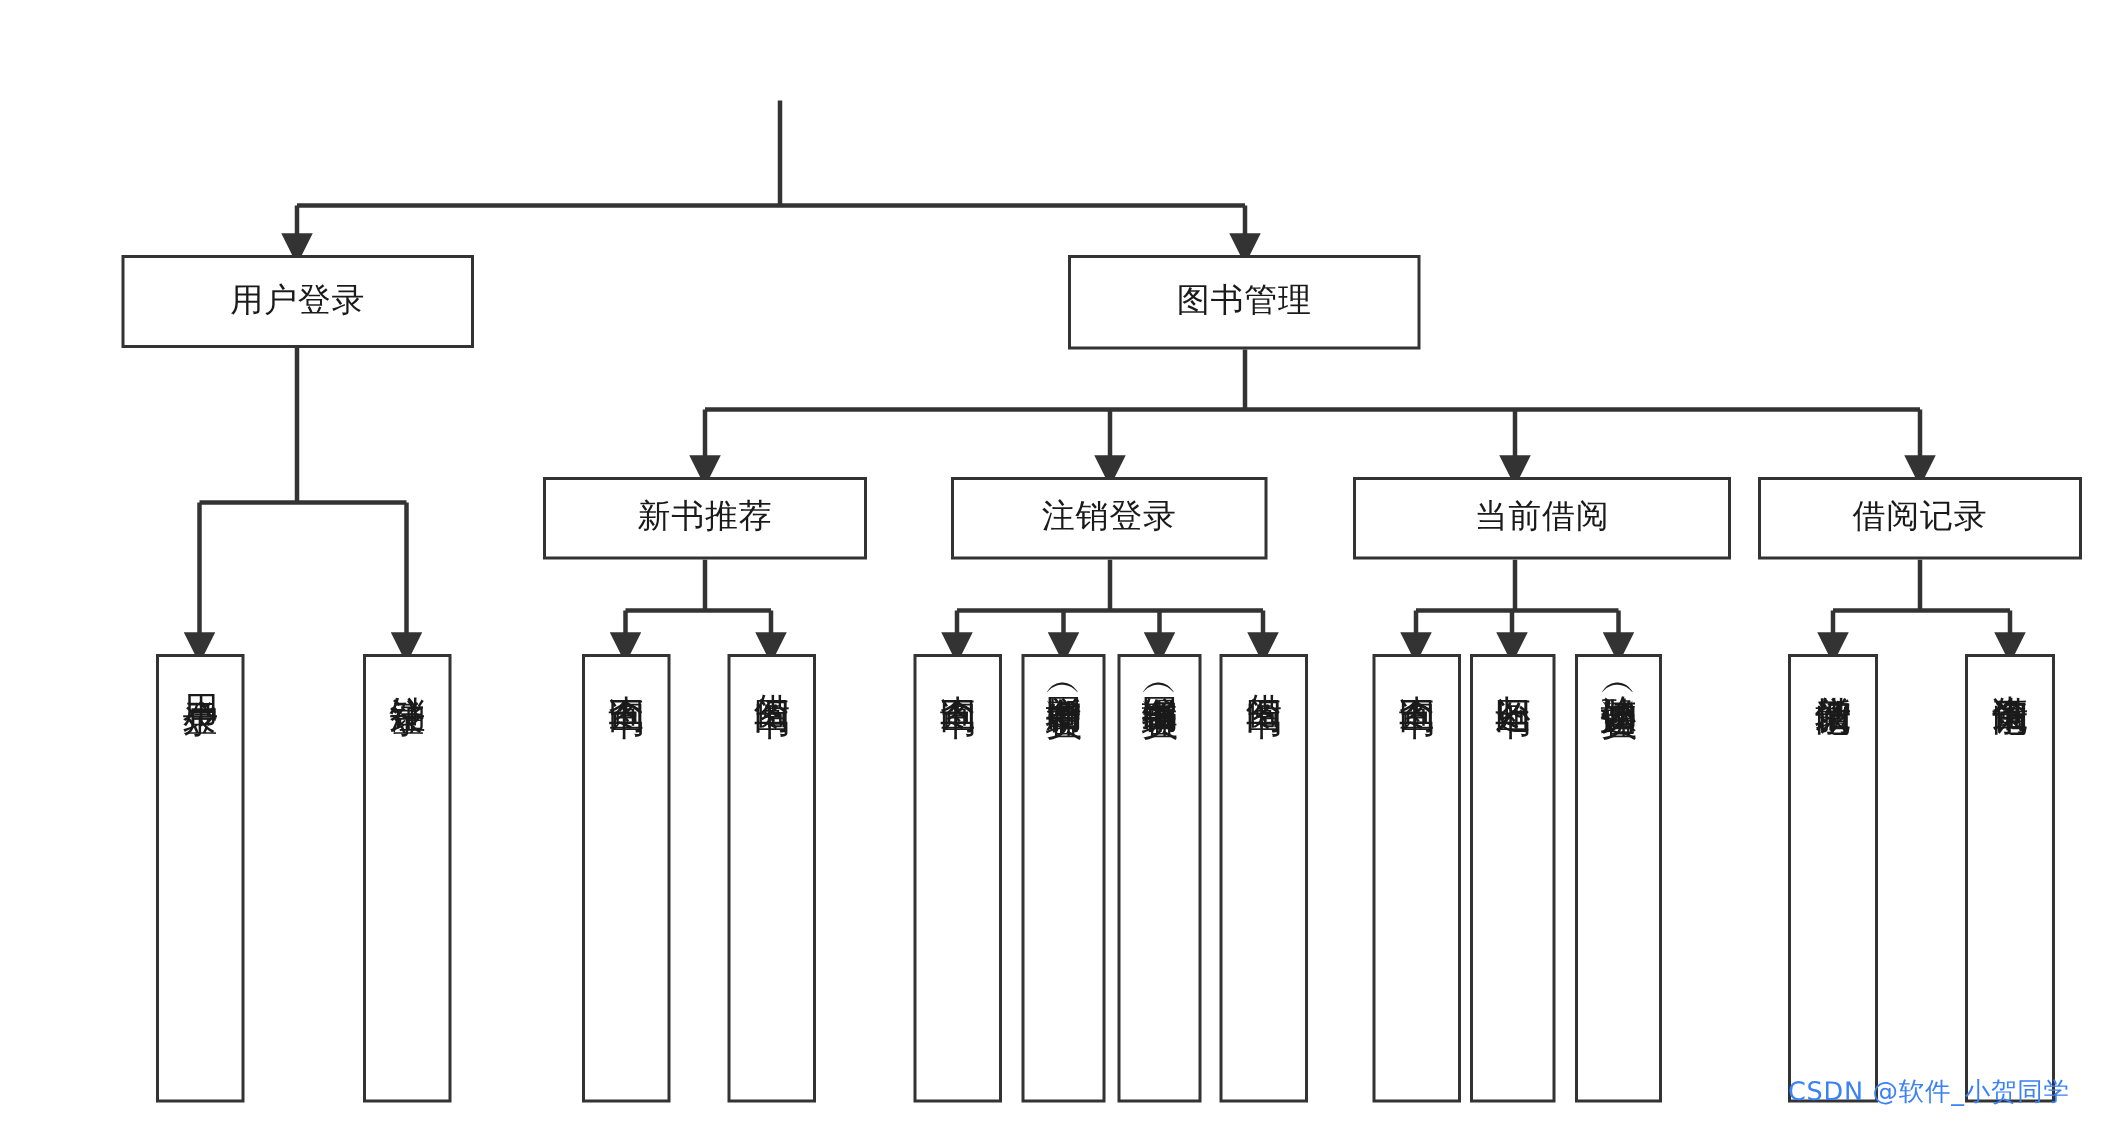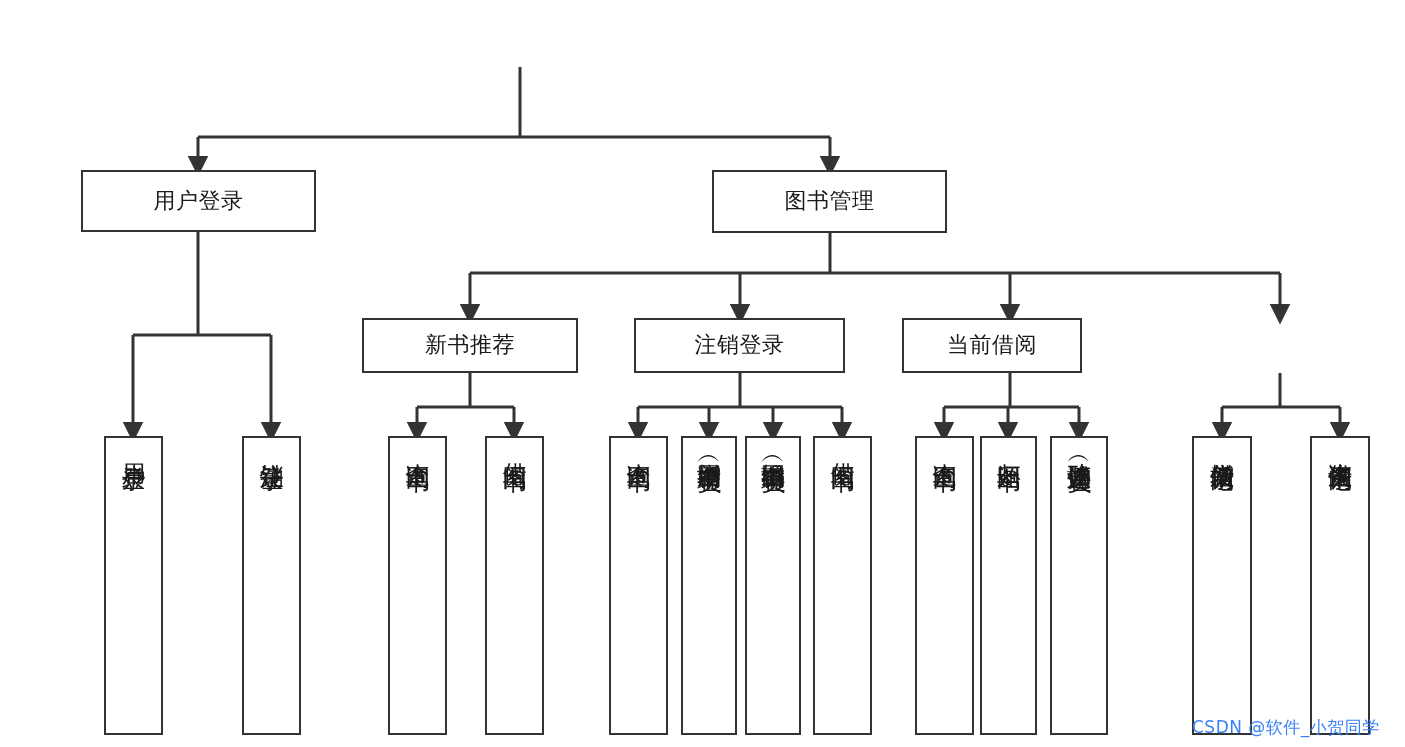--- a/index.html
+++ b/index.html
@@ -140,22 +140,25 @@
   <div class="node h-node" style="left:712px; top:170px; width:235px; height:63px;">
     <span class="label">图书管理</span>
   </div>
 
   <div class="node h-node" style="left:362px; top:318px; width:216px; height:55px;">
     <span class="label">新书推荐</span>
   </div>
   <div class="node h-node" style="left:634px; top:318px; width:211px; height:55px;">
     <span class="label">注销登录</span>
   </div>
-  <div class="node h-node" style="left:902px; top:318px; width:180px; height:55px;">
+  <div class="node h-node" style="left:902px; top:318px; width:252px; height:55px;">
     <span class="label">当前借阅</span>
+  </div>
+  <div class="node h-node" style="left:1172px; top:318px; width:216px; height:55px;">
+    <span class="label">借阅记录</span>
   </div>
 
   <div class="node leaf" style="left:104px; top:436px; width:59px; height:299px;">
     <span class="label">用户登录</span>
   </div>
   <div class="node leaf" style="left:242px; top:436px; width:59px; height:299px;">
     <span class="label">注销登录</span>
   </div>
 
   <div class="node leaf" style="left:388px; top:436px; width:59px; height:299px;">

